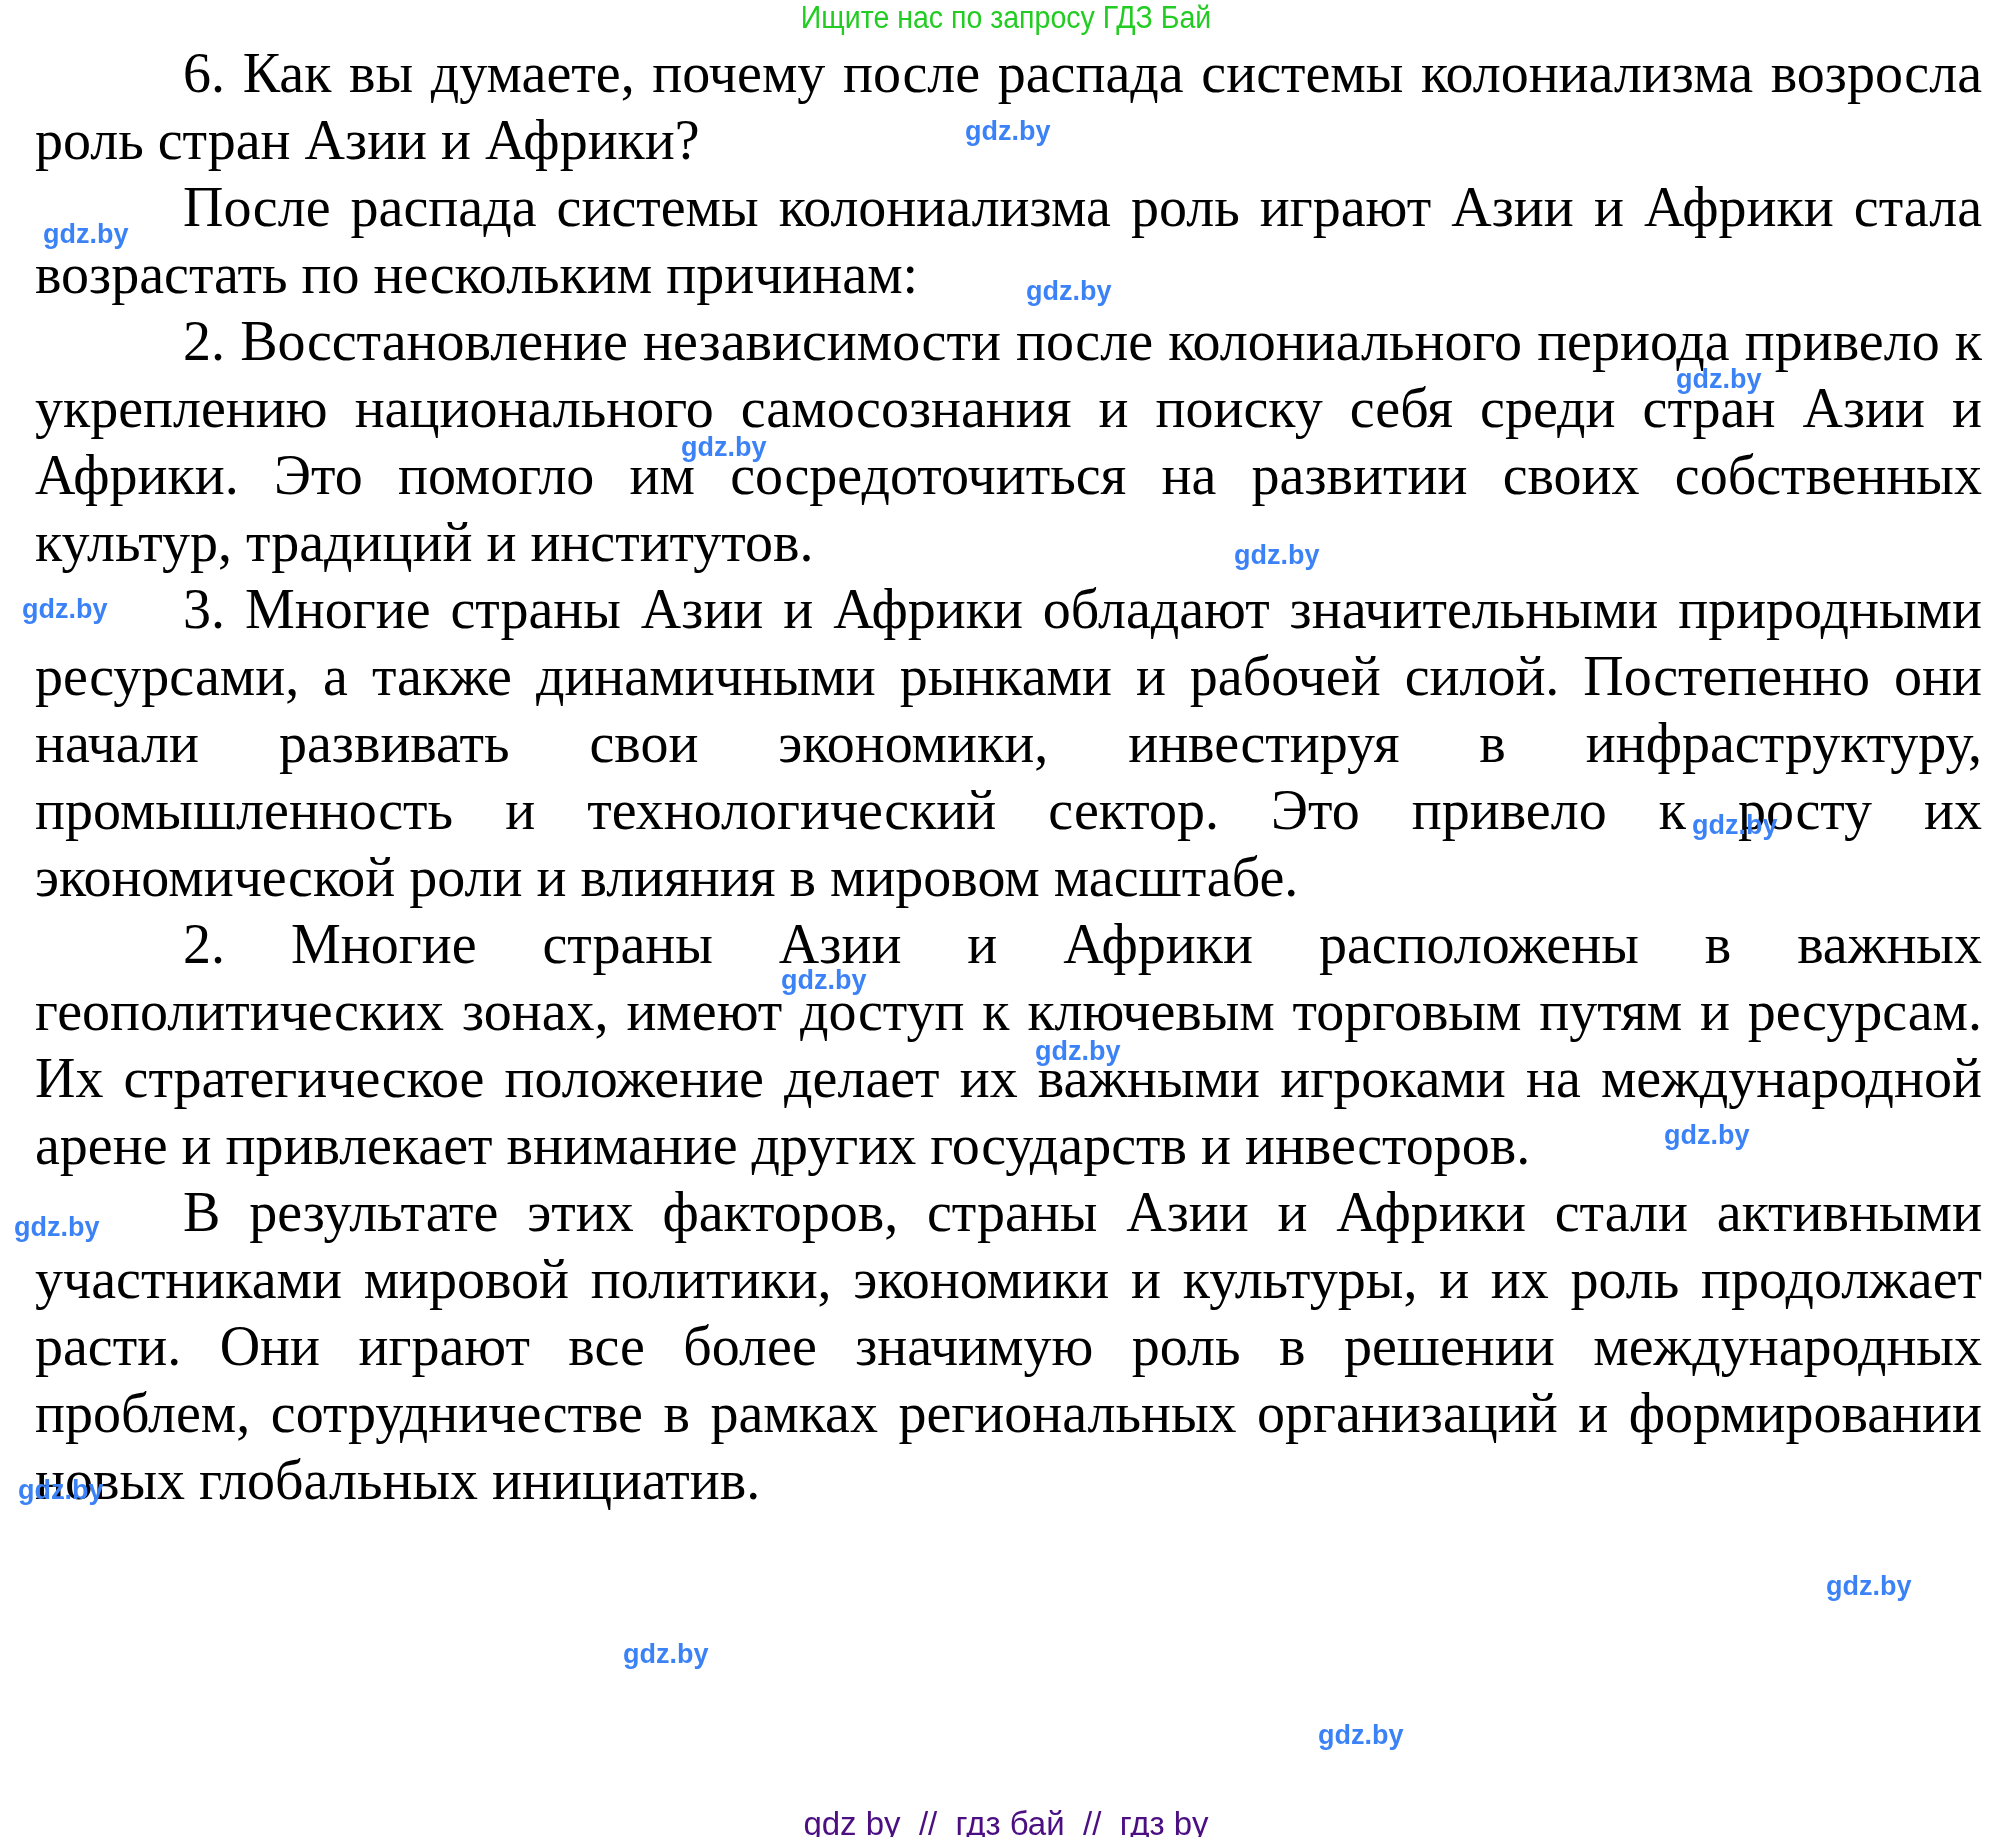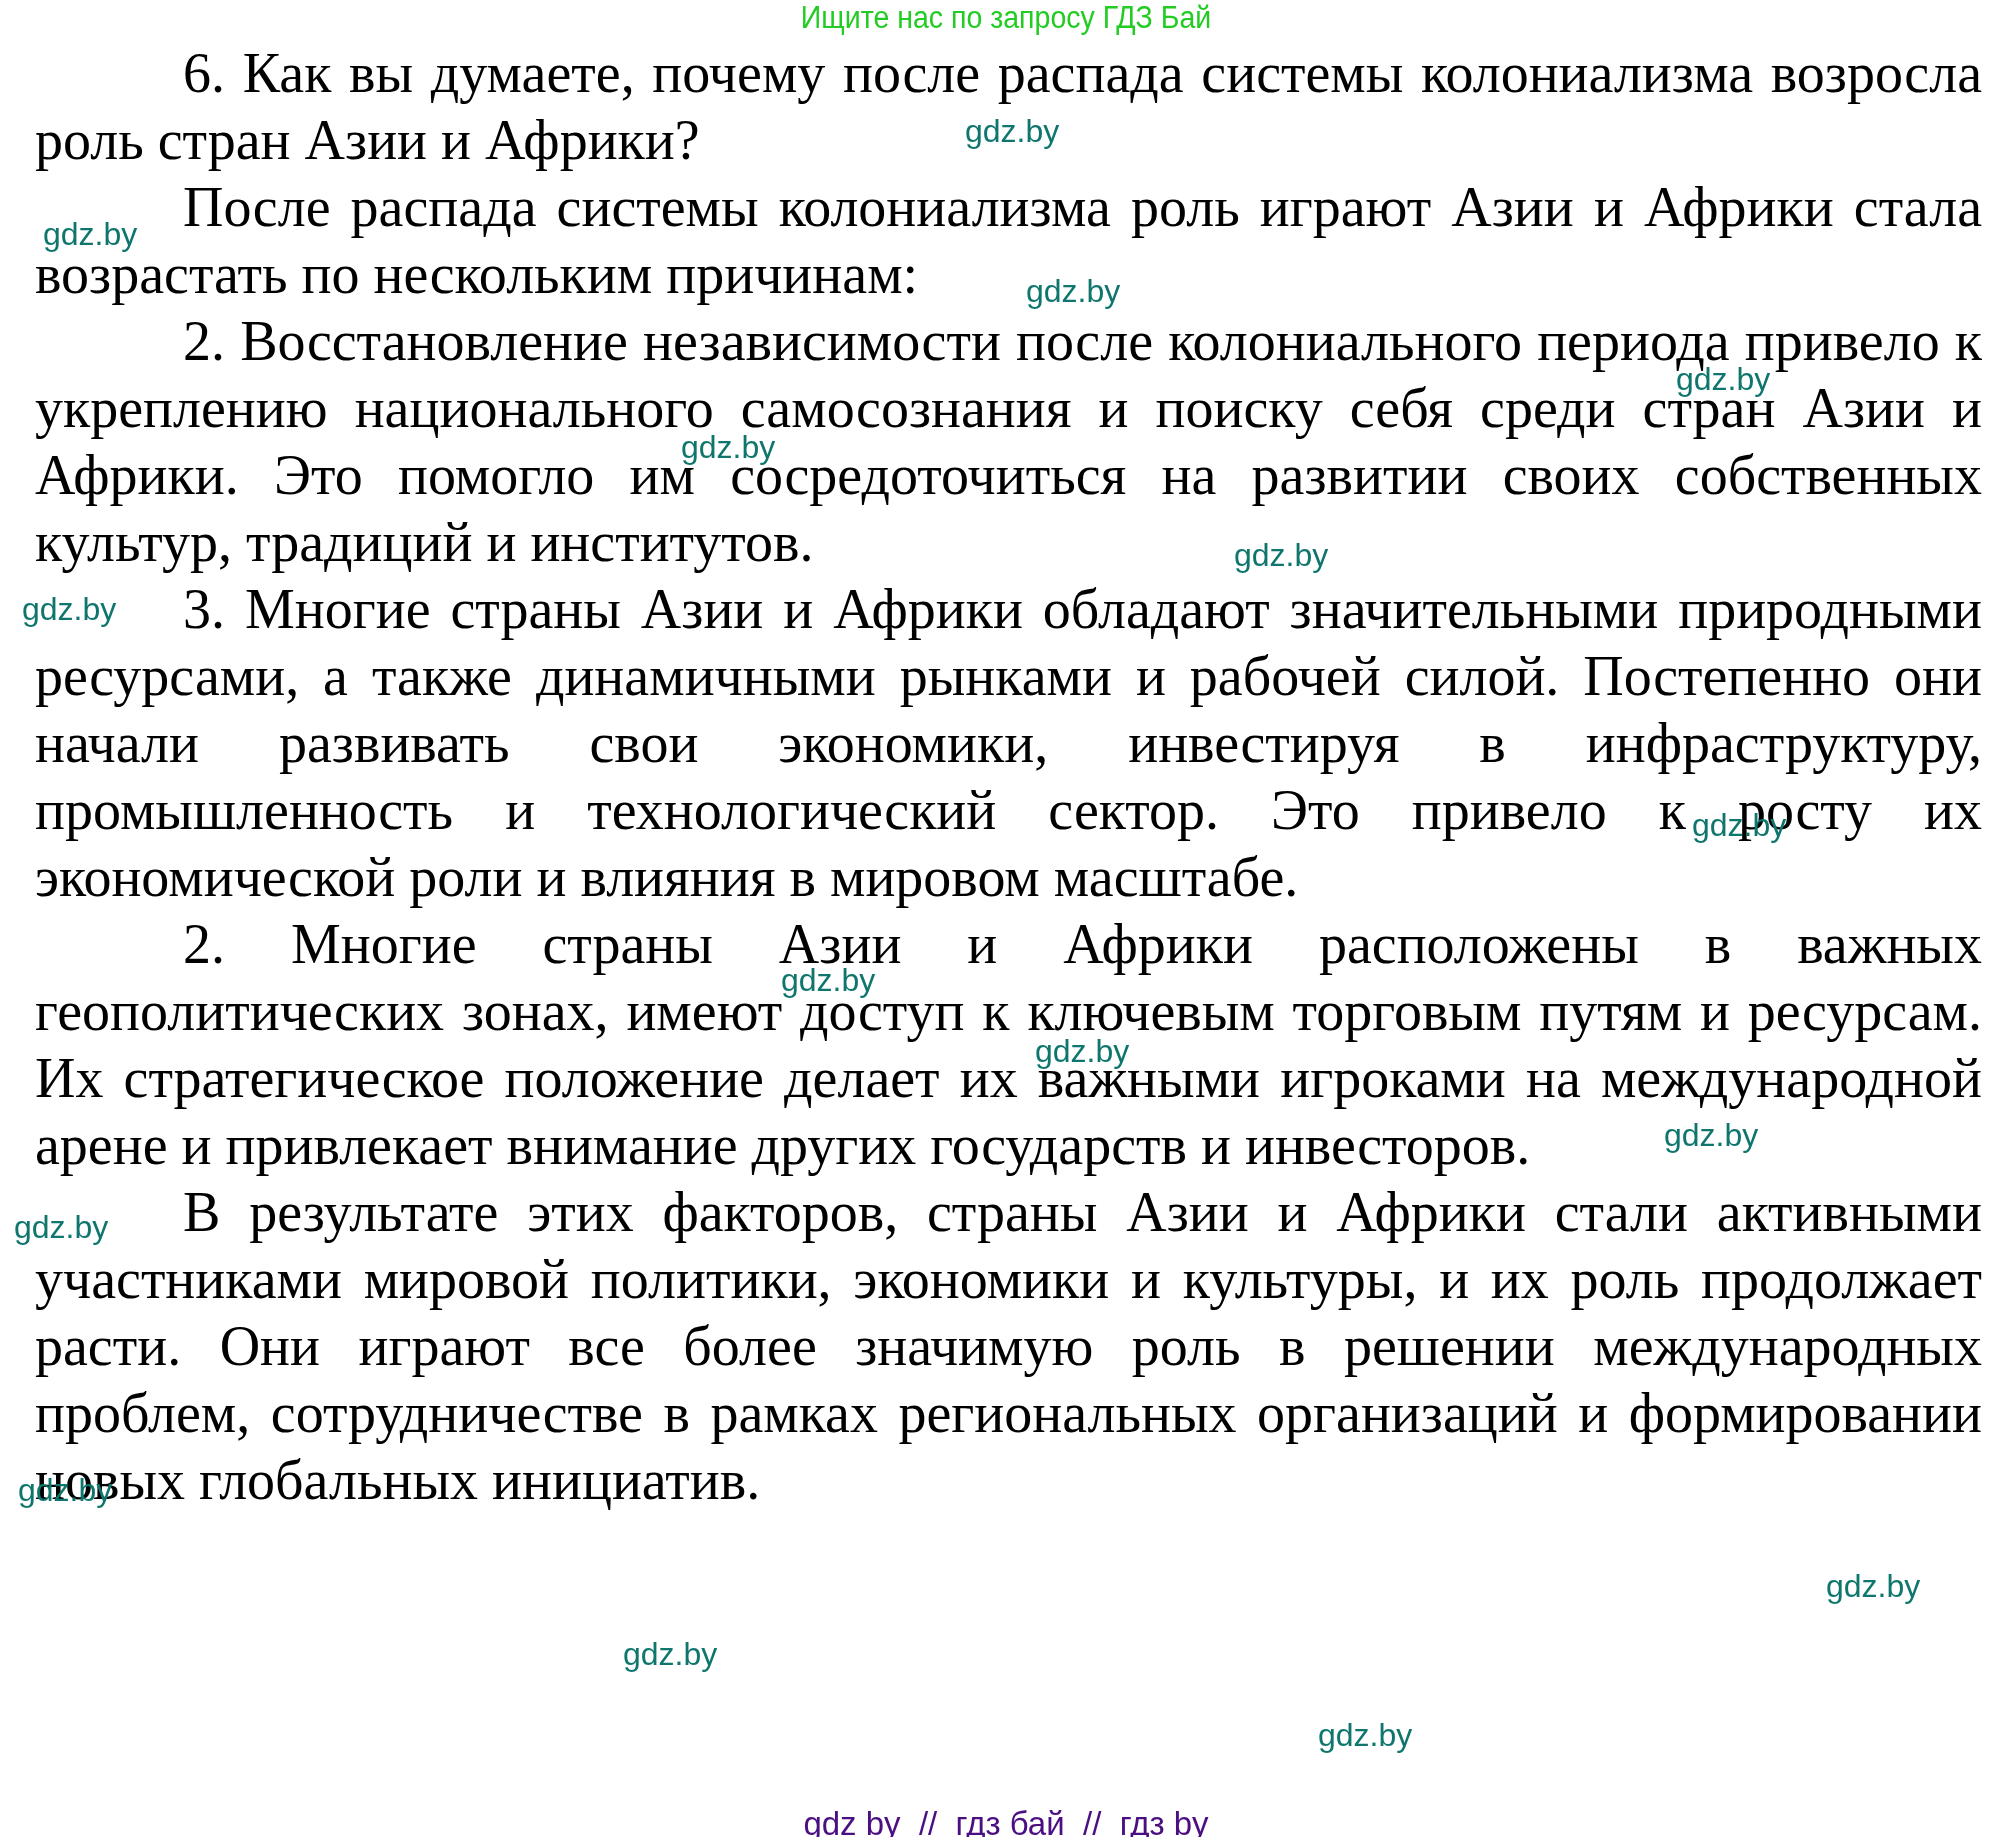--- a/index.html
+++ b/index.html
@@ -9,22 +9,22 @@
     font-family: "Liberation Sans", sans-serif; font-size: 31px; color: #22cc22;
     line-height: 40px; transform: scaleX(0.92); transform-origin: center;
   }
   .doc {
     position: absolute; left: 35px; top: 40px; width: 1947px;
     font-family: Liberation Serif, serif; font-size: 56px; line-height: 67px;
     color: #000000; text-align: justify;
   }
   .para { margin: 0; text-indent: 148px; text-align: justify; text-align-last: left; }
   .wm {
-    position: absolute; font-family: "Liberation Sans", sans-serif; font-size: 32px;
-    color: #0f766e; line-height: 30px; white-space: nowrap;
+    position: absolute; font-family: "Liberation Sans", sans-serif; font-size: 27px;
+    color: #3b82f6; line-height: 30px; white-space: nowrap; font-weight: bold;
   }
   .footer {
     position: absolute; top: 1804px; left: 0; width: 2012px; text-align: center;
     font-family: "Liberation Sans", sans-serif; font-size: 33px; color: #4b0f82;
     line-height: 40px; white-space: pre;
   }
 </style>
 </head>
 <body>
 

